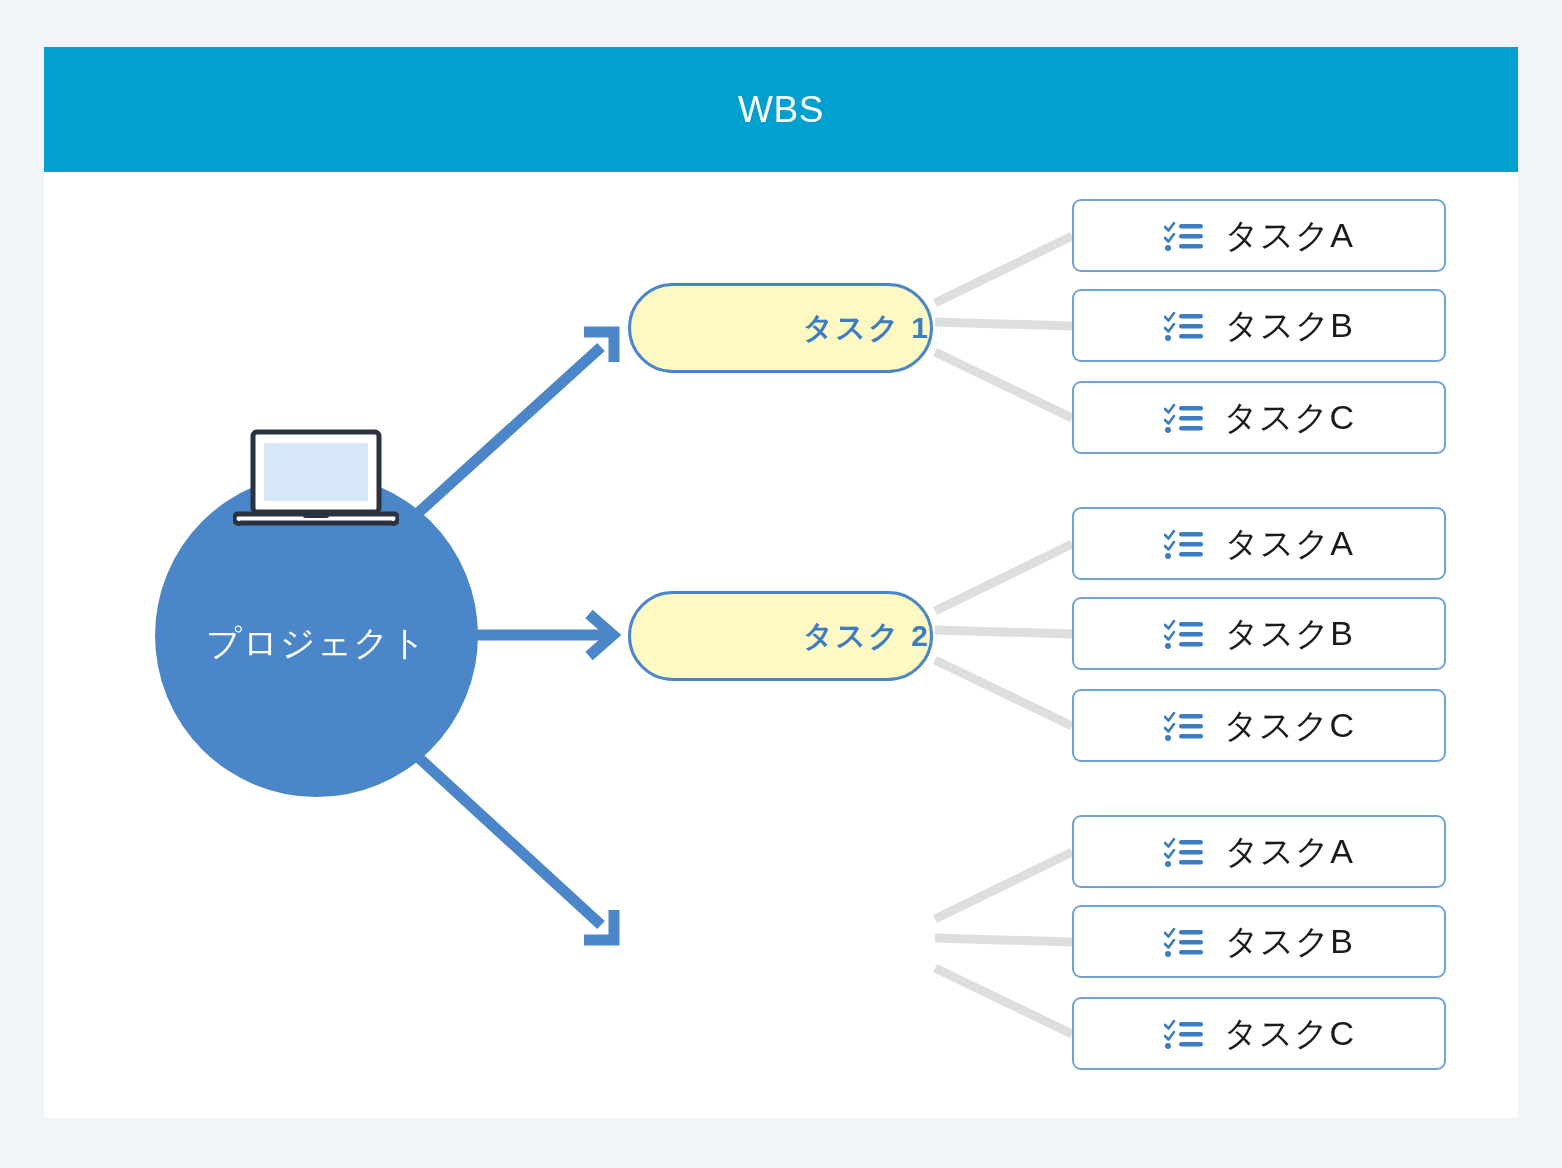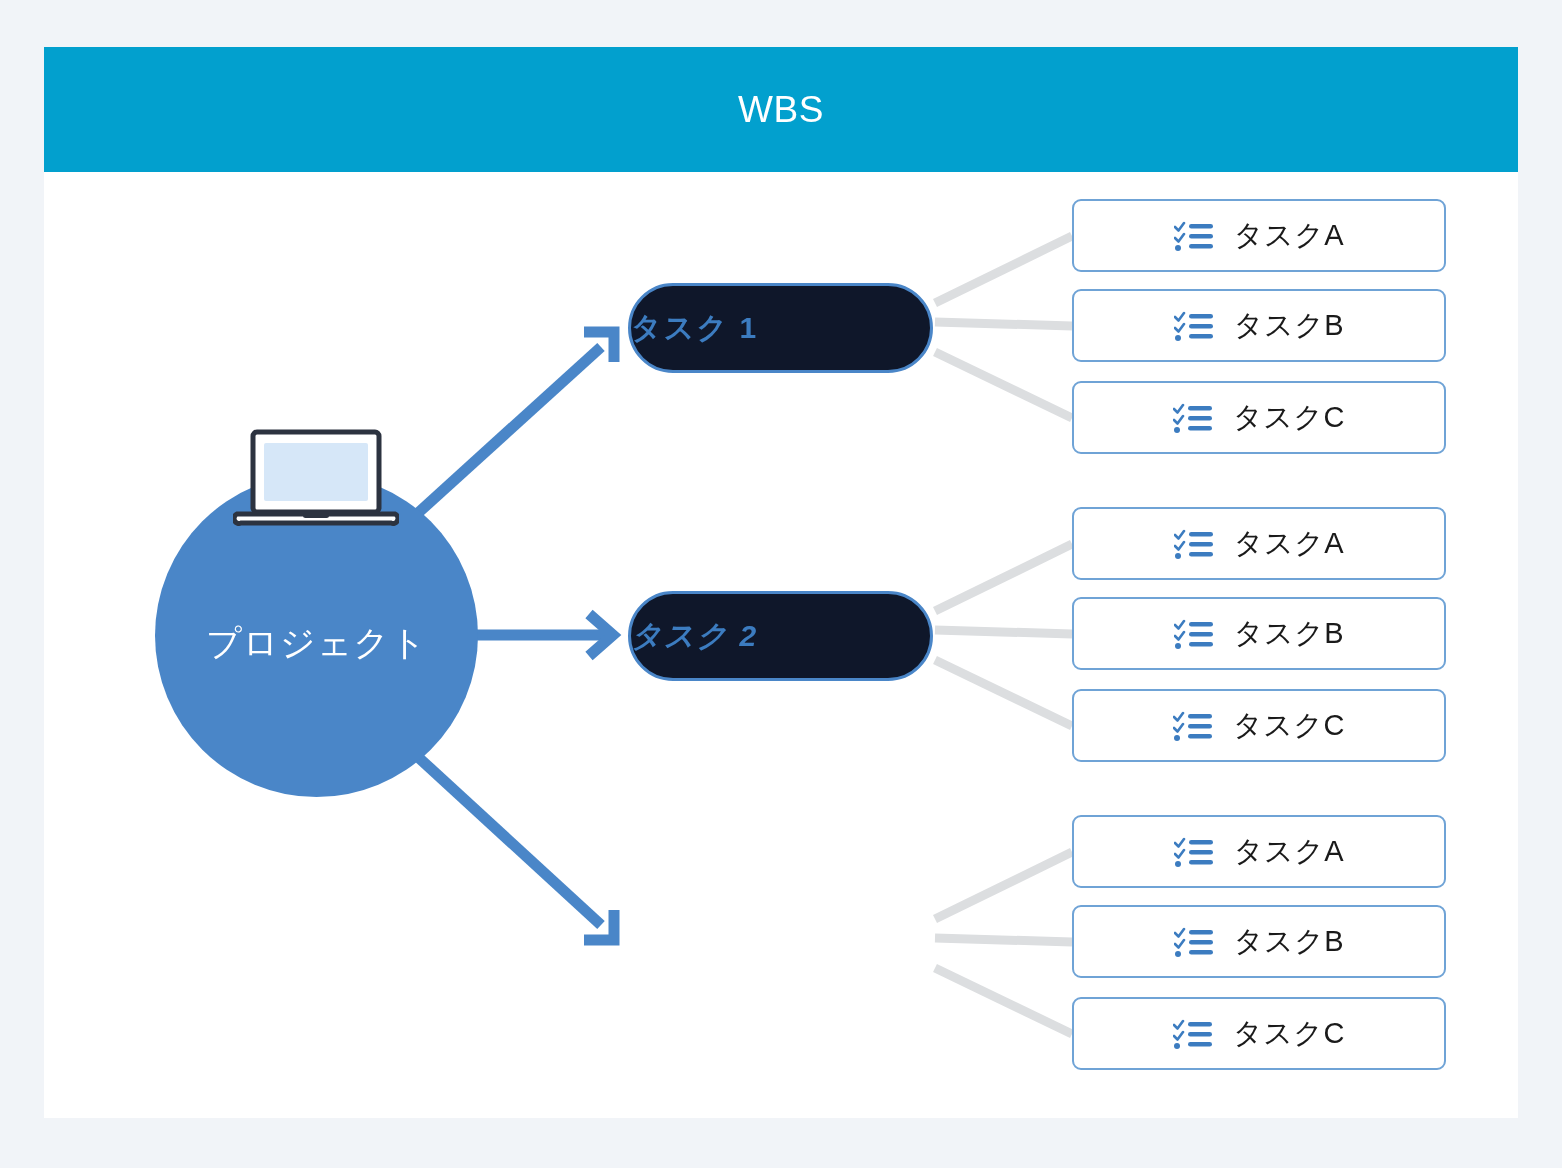--- a/index.html
+++ b/index.html
@@ -98,24 +98,24 @@
     height: 100px;
   }
 
   
   .pill-node {
     position: absolute;
     width: 305px;
     height: 90px;
     border: 3px solid #4a86c8;
     border-radius: 45px;
-    background: #0f172a;
-    display: flex;
-    align-items: center;
-    justify-content: flex-start;
+    background: #fef9c3;
+    display: flex;
+    align-items: center;
+    justify-content: flex-end;
     box-sizing: border-box;
   }
   .pill-label {
     color: #3c7cc0;
     font-size: 30px;
     font-weight: bold;
     letter-spacing: 2px;
     white-space: nowrap;
   }
 
@@ -133,21 +133,21 @@
     justify-content: center;
     box-sizing: border-box;
   }
   .leaf-inner {
     display: flex;
     align-items: center;
     gap: 20px;
   }
   .leaf-label {
     color: #1a1a1a;
-    font-size: 29px;
+    font-size: 34px;
     font-weight: 400;
     letter-spacing: 0.5px;
     white-space: nowrap;
   }
   .checklist-icon {
     width: 40px;
     height: 34px;
     flex: none;
     display: block;
   }
@@ -253,21 +253,21 @@
           <polyline points="1,19 4.5,22.5 10,15" fill="none" stroke="#3c7cc0" stroke-width="2.6" stroke-linecap="round" stroke-linejoin="round"></polyline>
           <circle cx="4" cy="29" r="3" fill="#3c7cc0"></circle>
           <rect x="15" y="5" width="24" height="4.6" rx="2.3" fill="#3c7cc0"></rect>
           <rect x="15" y="15" width="24" height="4.6" rx="2.3" fill="#3c7cc0"></rect>
           <rect x="15" y="25" width="24" height="4.6" rx="2.3" fill="#3c7cc0"></rect>
         </svg>
         <div class="leaf-label">タスクC</div>
       </div>
     </div>
 
-    <div class="pill-node" style="left:628px; top:591px;font-style:italic;">
+    <div class="pill-node" style="left:628px; top:591px;">
       <div class="pill-label">タスク 2</div>
     </div>
 
     <div class="leaf-box" style="top:507px;">
       <div class="leaf-inner">
         <svg class="checklist-icon" viewBox="0 0 40 34">
           <polyline points="1,8 4.5,11.5 10,4" fill="none" stroke="#3c7cc0" stroke-width="2.6" stroke-linecap="round" stroke-linejoin="round"></polyline>
           <polyline points="1,19 4.5,22.5 10,15" fill="none" stroke="#3c7cc0" stroke-width="2.6" stroke-linecap="round" stroke-linejoin="round"></polyline>
           <circle cx="4" cy="29" r="3" fill="#3c7cc0"></circle>
           <rect x="15" y="5" width="24" height="4.6" rx="2.3" fill="#3c7cc0"></rect>

